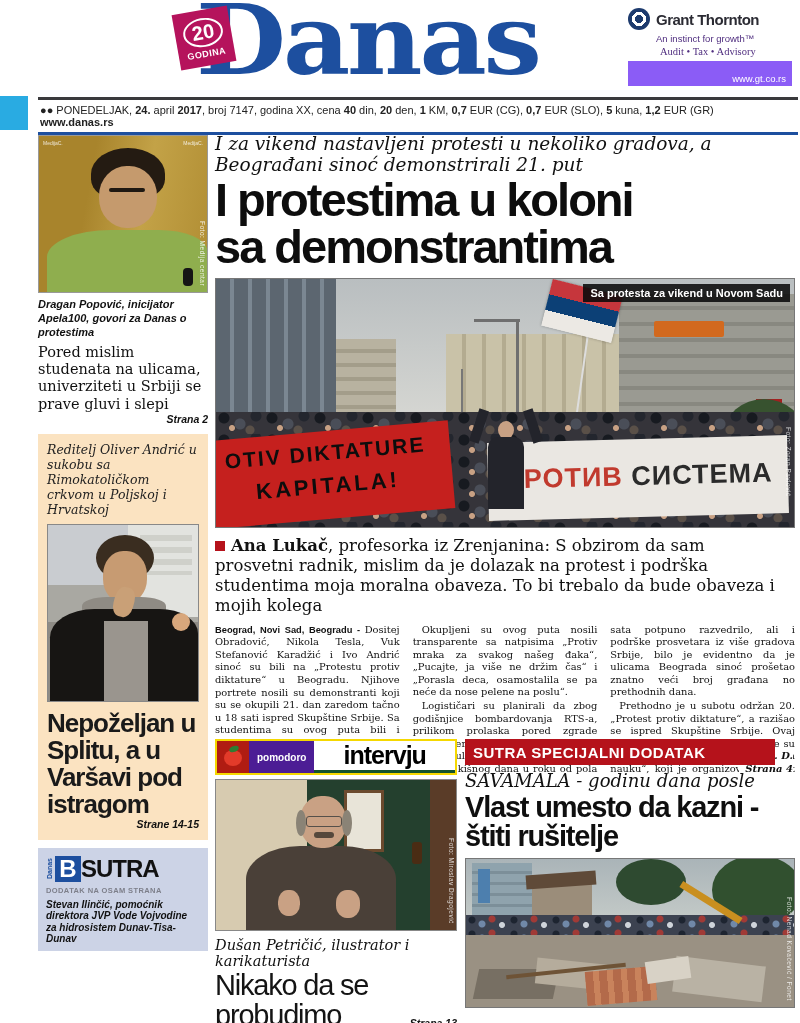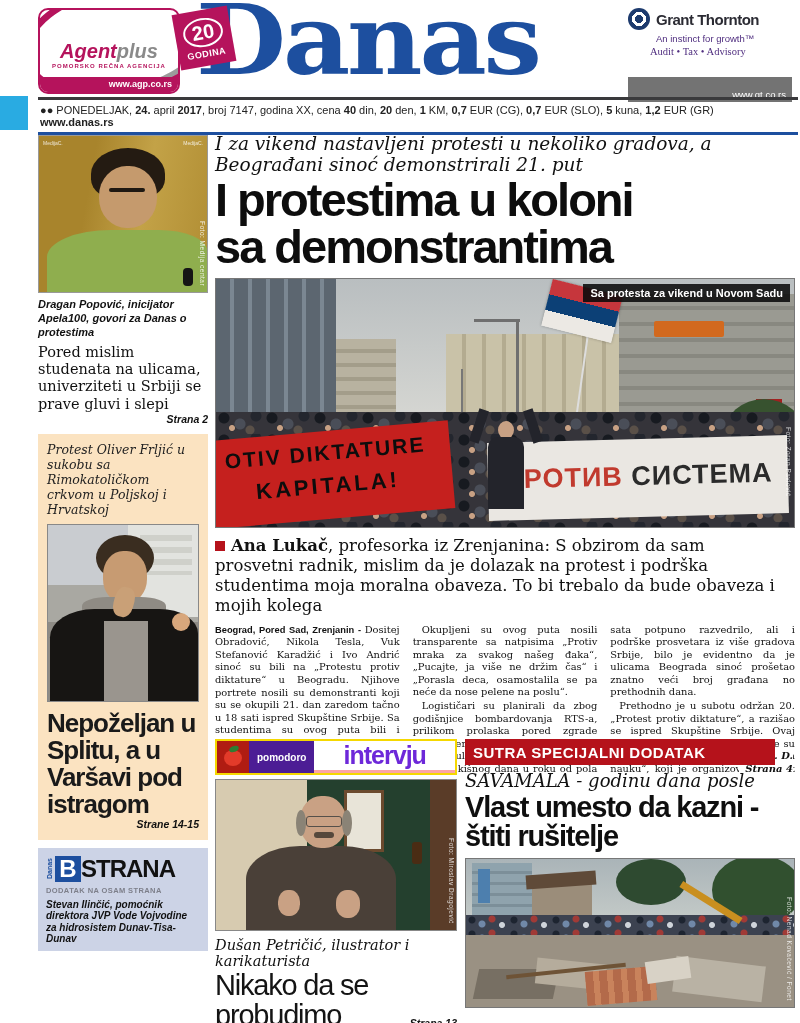--- a/index.html
+++ b/index.html
@@ -26,22 +26,22 @@
   .badge20 .n{border:2px solid #fff;border-radius:50%;padding:1px 7px;font-size:20px;font-weight:700;}
   .badge20 .g{font-size:9px;font-weight:700;letter-spacing:.5px;margin-top:2px;}
   .danas-logo{position:absolute;left:196px;top:-18px;z-index:2;font-family:"DejaVu Serif",serif;
               font-weight:700;font-size:98px;color:#1d4f9f;letter-spacing:-3px;transform:scaleX(1.06);transform-origin:left top;}
   .gt{position:absolute;left:628px;top:8px;width:164px;}
   .gt-row{display:flex;align-items:center;gap:6px;}
   .gt-circle{width:22px;height:22px;border-radius:50%;
              background:radial-gradient(circle,#1d3a6d 0 4px,#fff 4px 7px,#1d3a6d 7px);}
   .gt-name{font-size:15px;font-weight:700;color:#2b2b33;letter-spacing:-.5px;}
   .gt-slogan{font-size:9.5px;color:#4f2d7f;margin:3px 0 2px 28px;}
-  .gt-serv{font-size:10.5px;color:#4f2d7f;font-family:"Liberation Serif",serif;margin-left:22px;}
-  .gt-bar{margin-top:20px;height:25px;background:#737373;color:#fff;font-size:9.5px;text-align:right;
+  .gt-serv{font-size:10.5px;color:#4f2d7f;font-family:"Liberation Serif",serif;margin-left:32px;}
+  .gt-bar{margin-top:4px;height:25px;background:#8b5cf6;color:#fff;font-size:9.5px;text-align:right;
           padding:12px 6px 0 0;box-sizing:border-box;}
 
   
   .cyan-sq{position:absolute;left:0;top:96px;width:28px;height:34px;background:#29abe2;}
   .dateline{position:absolute;left:38px;top:97px;width:756px;border-top:3px solid #3a3a3c;
             border-bottom:3px solid #1d4f9f;padding:4px 2px;display:flex;justify-content:space-between;
             font-size:11px;color:#222;flex-direction:column;}
   .dateline .site{font-weight:700;}
 
   
@@ -146,22 +146,22 @@
   .pageref-abs{position:absolute;right:2px;bottom:0;background:#fff;padding-left:6px;
                font-size:10px;font-weight:700;font-style:italic;}
 
   
   .interview{position:absolute;left:215px;top:739px;width:242px;}
   .pomstrip{display:flex;height:36px;border:2px solid #f5d800;box-sizing:border-box;background:#fff;}
   .pom-tomato{width:32px;background:#b01c12;position:relative;}
   .pom-tomato .t{position:absolute;left:7px;top:9px;width:18px;height:16px;border-radius:50%;background:#e33b2a;}
   .pom-tomato .leaf{position:absolute;left:12px;top:5px;width:10px;height:6px;border-radius:50%;background:#2e7d32;transform:rotate(-20deg);}
   .pom-label{background:#4c1d95;color:#fff;font-weight:700;font-size:10px;display:flex;align-items:center;padding:0 8px;}
-  .pom-title{flex:1;display:flex;align-items:center;justify-content:center;color:#6d28d9;
-             font-size:25px;font-weight:800;letter-spacing:-1px;border-bottom:3px solid #fca5a5;}
+  .pom-title{flex:1;display:flex;align-items:center;justify-content:center;color:#000000;
+             font-size:25px;font-weight:800;letter-spacing:-1px;border-bottom:3px solid #14532d;}
   .photo3{position:relative;margin-top:4px;width:242px;height:152px;border:1px solid #888;box-sizing:border-box;
           background:linear-gradient(90deg,#d7cbb0 0 38%,#24402e 38%);overflow:hidden;}
   .p3-frame{position:absolute;left:128px;top:10px;width:34px;height:56px;background:#e8e4d8;border:3px solid #6b4a2e;}
   .p3-door{position:absolute;right:0;top:0;width:26px;height:152px;background:#5a3c28;}
   .p3-bottle{position:absolute;right:34px;top:62px;width:10px;height:22px;border-radius:3px;background:#4a2c14;}
   .p3-body{position:absolute;left:30px;bottom:-8px;width:150px;height:92px;border-radius:36% 36% 0 0;background:#4a4038;}
   .p3-head{position:absolute;left:84px;top:16px;width:46px;height:52px;border-radius:46%;background:#c9a184;}
   .p3-hairL{position:absolute;left:80px;top:30px;width:10px;height:26px;border-radius:50%;background:#8a8376;}
   .p3-hairR{position:absolute;left:126px;top:30px;width:10px;height:26px;border-radius:50%;background:#8a8376;}
   .p3-glasses{position:absolute;left:90px;top:36px;width:34px;height:9px;border:1.5px solid #55504a;border-radius:3px;background:transparent;}
@@ -205,27 +205,20 @@
   .photo4 .vcredit{right:1px;bottom:6px;color:rgba(255,255,255,.8);}
   .photo3 .vcredit{right:1px;bottom:6px;color:rgba(255,255,255,.8);}
   .photo1 .vcredit{right:1px;bottom:6px;color:rgba(255,255,255,.85);}
 </style>
 </head>
 <body>
 
 <div class="page">
 
   <div class="masthead">
-    <div class="agentplus">
-      <div class="ap-swoosh1"></div>
-      <div class="ap-swoosh2"></div>
-      <div class="ap-name"><span class="a1">Agent</span><span class="a2">plus</span></div>
-      <div class="ap-tag">POMORSKO REČNA AGENCIJA</div>
-      <div class="ap-bar">www.agp.co.rs</div>
-    </div>
     <div class="badge20">
       <div class="n">20</div>
       <div class="g">GODINA</div>
     </div>
     <div class="danas-logo">Danas</div>
     <div class="gt">
       <div class="gt-row">
         <div class="gt-circle"></div>
         <div class="gt-name">Grant Thornton</div>
       </div>
@@ -250,41 +243,41 @@
       <div class="p1-brow"></div>
       <div class="p1-shirt"></div>
       <div class="p1-mic"></div>
       <div class="vcredit">Foto: Medija centar</div>
     </div>
     <div class="caption1">Dragan Popović, inicijator Apela100, govori za Danas o protestima</div>
     <div class="deck1">Pored mislim studenata na ulicama, univerziteti u Srbiji se prave gluvi i slepi</div>
     <div class="pageref">Strana 2</div>
 
     <div class="peachbox">
-      <div class="frljic-kicker">Protest Oliver Frljić u sukobu sa Rimokatoličkom crkvom u Poljskoj i Hrvatskoj</div>
+      <div class="frljic-kicker">Reditelj Oliver Andrić u sukobu sa Rimokatoličkom crkvom u Poljskoj i Hrvatskoj</div>
       <div class="photo2">
         <div class="p2-van"></div>
         <div class="p2-vantxt"></div>
         <div class="p2-hair"></div>
         <div class="p2-face"></div>
         <div class="p2-scarf"></div>
         <div class="p2-coat"></div>
         <div class="p2-sweat"></div>
         <div class="p2-hand"></div>
         <div class="p2-child"></div>
       </div>
       <div class="head2">Nepoželjan u Splitu, a u Varšavi pod istragom</div>
       <div class="pageref">Strane 14-15</div>
     </div>
 
     <div class="biznisbox">
       <div class="bz-logo">
         <div class="bz-danas">Danas</div>
         <div class="bz-b">B</div>
-        <div class="bz-rest">STRANA</div>
+        <div class="bz-rest">SUTRA</div>
       </div>
       <div class="bz-sub">DODATAK NA OSAM STRANA</div>
       <div class="bz-kicker">Stevan Ilinčić, pomoćnik direktora JVP Vode Vojvodine za hidrosistem Dunav-Tisa-Dunav</div>
 
     </div>
   </div>
 
   <div class="main">
     <div class="kicker">I za vikend nastavljeni protesti u nekoliko gradova, a Beograđani sinoć demonstrirali 21. put</div>
     <div class="mainhead">
@@ -316,21 +309,21 @@
       <div class="figure-armR"></div>
       <div class="figure-head"></div>
       <div class="figure-body"></div>
       <div class="photo-cap">Sa protesta za vikend u Novom Sadu</div>
       <div class="vcredit">Foto: Zoran Pavlović</div>
     </div>
 
     <div class="quote"><span class="sq"></span><b>Ana Lukač</b><span>, profesorka iz Zrenjanina: S obzirom da sam prosvetni radnik, mislim da je dolazak na protest i podrška studentima moja moralna obaveza. To bi trebalo da bude obaveza i mojih kolega</span></div>
 
     <div class="bodytext">
-      <p class="first"><span class="lead">Beograd, Pored Sad, Zrenjanin - </span><span>Dositej Obradović, Nikola Tesla, Vuk Stefanović Karadžić i Ivo Andrić sinoć su bili na „Protestu protiv diktature“ u Beogradu. Njihove portrete nosili su demonstranti koji su se okupili 21. dan zaredom tačno u 18 sati ispred Skupštine Srbije. Sa studentima su ovog puta bili i prosvetni radnici.</span></p>
+      <p class="first"><span class="lead">Beograd, Novi Sad, Beogradu - </span><span>Dositej Obradović, Nikola Tesla, Vuk Stefanović Karadžić i Ivo Andrić sinoć su bili na „Protestu protiv diktature“ u Beogradu. Njihove portrete nosili su demonstranti koji su se okupili 21. dan zaredom tačno u 18 sati ispred Skupštine Srbije. Sa studentima su ovog puta bili i prosvetni radnici.</span></p>
       <p>Okupljeni su ovog puta nosili transparente sa natpisima „Protiv mraka za svakog našeg đaka“, „Pucajte, ja više ne držim čas“ i „Porasla deca, osamostalila se pa neće da nose pelene na poslu“.</p>
       <p>Logističari su planirali da zbog godišnjice bombardovanja RTS-a, prilikom prolaska pored zgrade javnog servisa, održe minut ćutanja za poginule radnike. Zbog neba koje se posle kišnog dana u roku od pola sata potpuno razvedrilo, ali i podrške prosvetara iz više gradova Srbije, bilo je evidentno da je ulicama Beograda sinoć prošetao znatno veći broj građana no prethodnih dana.</p>
       <p>Prethodno je u subotu održan 20. „Protest protiv diktature“, a razišao se ispred Skupštine Srbije. Ovaj protest krenuo je od SANU, čime su demonstranti podržali „Marš za nauku“, koji je organizovao Institut za filozofiju i društvenu teoriju iz Beograda.</p>
 
       <div class="byline-abs">E. D.</div>
       <div class="pageref-abs">Strana 4</div>
     </div>
   </div>
 
   <div class="interview">

